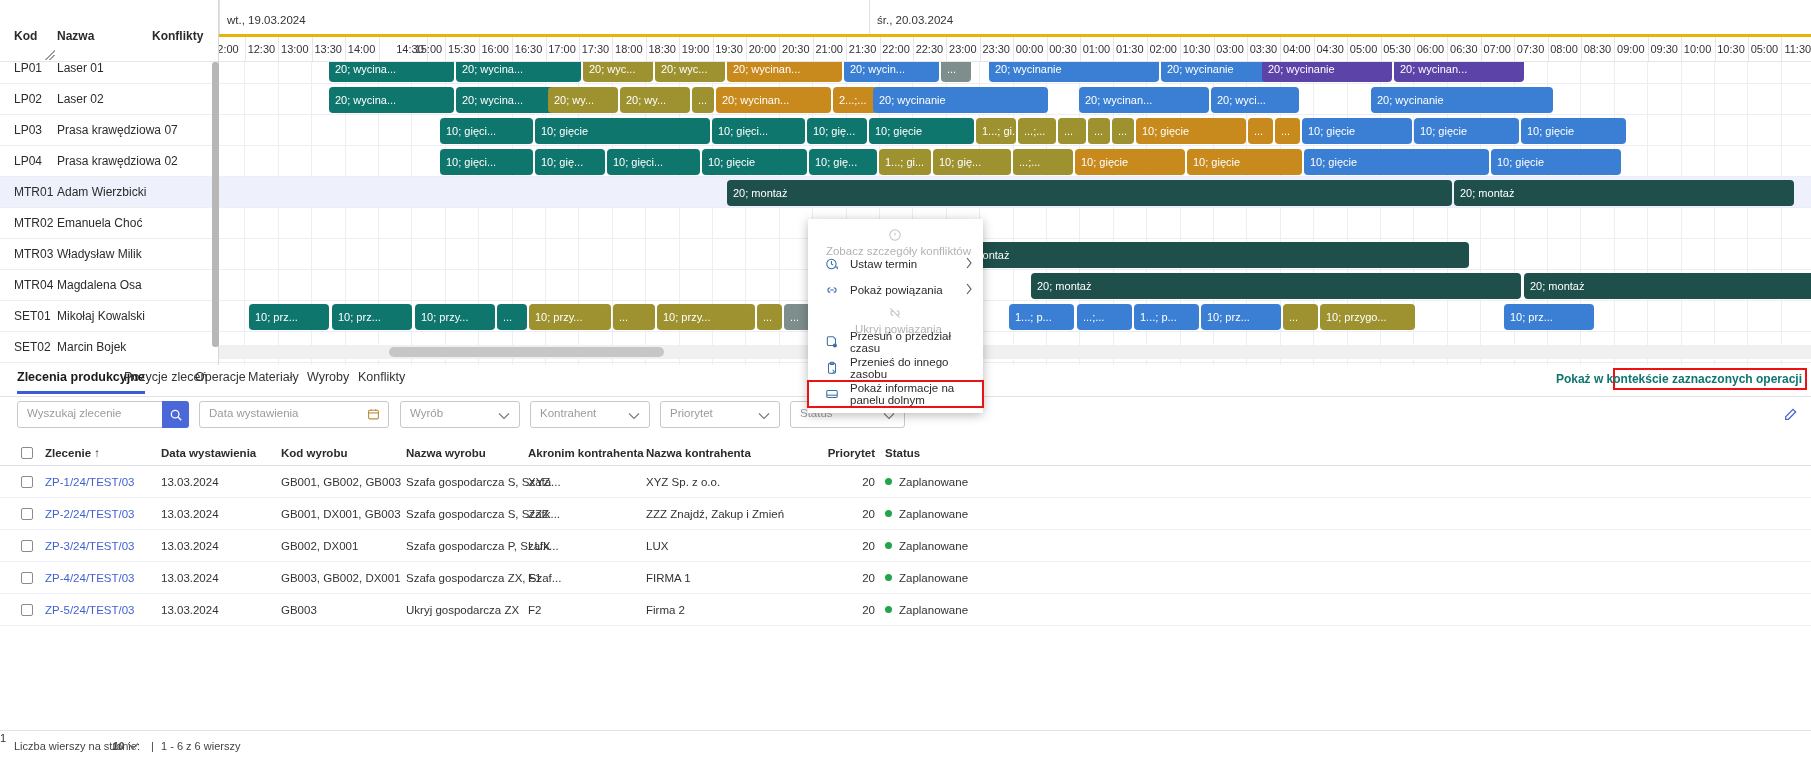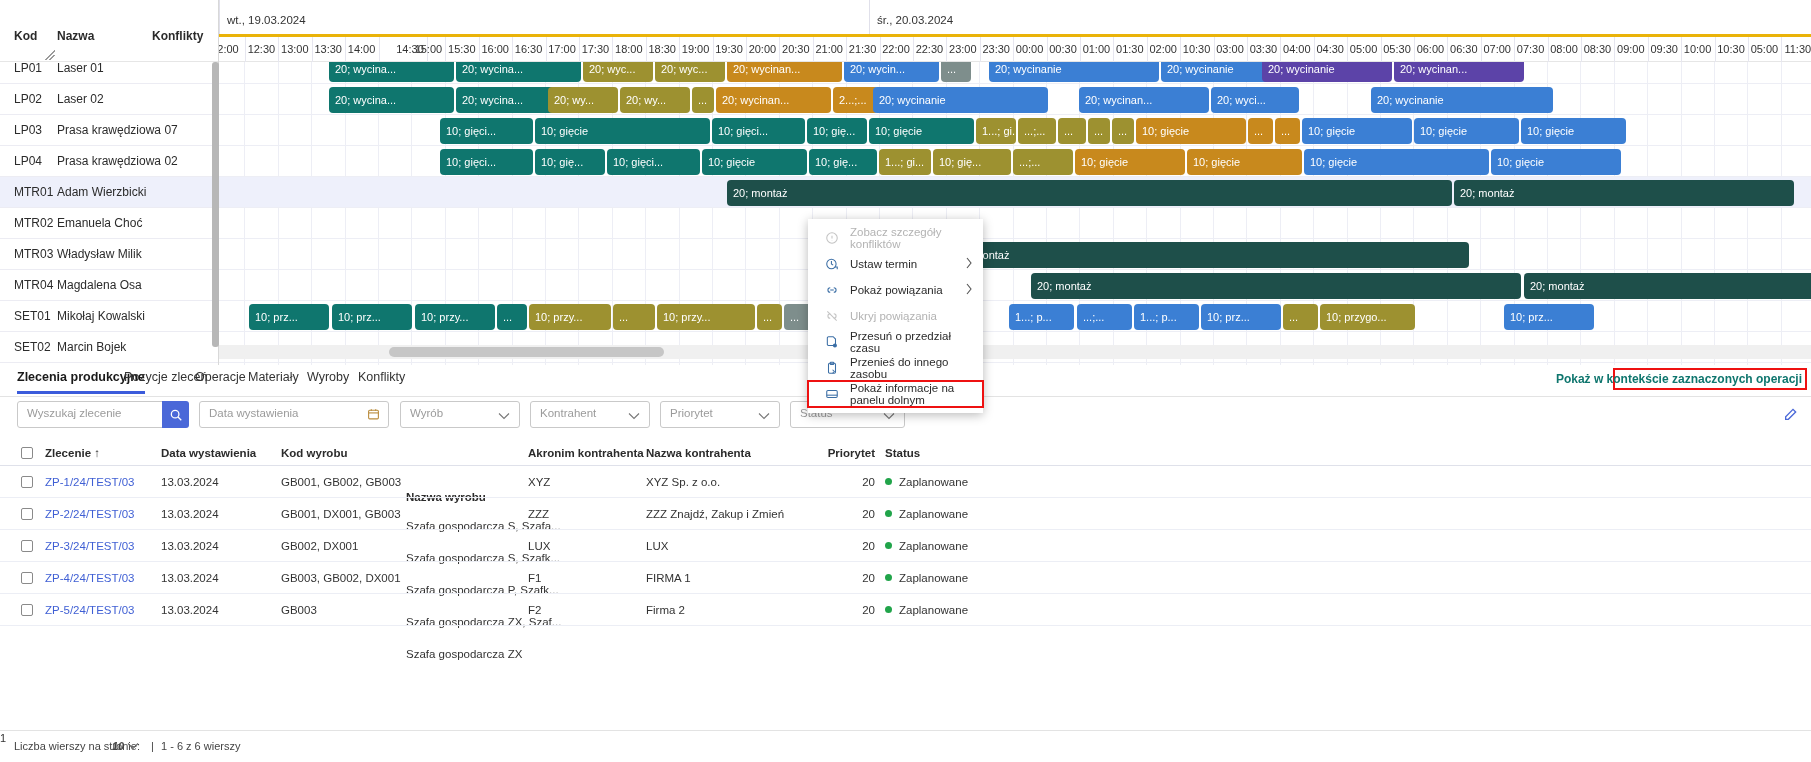--- a/index.html
+++ b/index.html
@@ -67,21 +67,21 @@
 
   
   #hscroll { position:absolute; left:219px; top:345px; right:0; height:14px; background:#f0f0f0; }
   #hscroll .thumb { position:absolute; top:2px; left:170px; width:275px; height:10px; background:#c6c6c6; border-radius:5px; }
 
   
   #ctx { position:absolute; left:808px; top:219px; width:175px; background:#fff;
          box-shadow:0 2px 10px rgba(0,0,0,.28); z-index:40; padding:6px 0; }
   .ctx-item { height:26px; display:flex; align-items:center; padding:0 8px 0 14px;
               font-size:11.5px; color:#2b2b2b; position:relative; }
-  .ctx-item.disabled { color:#b3b3b3; }
+  .ctx-item.disabled { color:#b3b3b3;flex-direction:column; }
   .ctx-item .ic { width:20px; height:16px; display:inline-flex; align-items:center; justify-content:center;
                   margin-right:8px; color:#3b6ea5; flex:0 0 20px; }
   .ctx-item.disabled .ic { color:#c3c3c3; }
   .ctx-item .chev { position:absolute; right:10px; font-size:11px; color:#555; }
   .ctx-item.hl { outline:2px solid #ee1111; outline-offset:-1px; }
 
   
   #tabs { position:absolute; left:0; top:366px; width:1811px; height:31px; border-bottom:1px solid #e3e3e3; background:#fff; }
   .tab { position:absolute; top:4px; font-size:12.5px; color:#333; padding-bottom:7px; }
   .tab.active { color:#1a1a1a; font-weight:bold; border-bottom:3px solid #3b5bdb; }
@@ -107,21 +107,21 @@
 
   
   #table { position:absolute; left:0; top:440px; width:1811px; height:285px; background:#fff; }
   .trow { position:absolute; left:0; right:0; height:32px; border-bottom:1px solid #eceef5; }
   .thead { height:26px; border-bottom:1px solid #dfe1ea; }
   .cell { position:absolute; top:0; height:100%; display:flex; align-items:center; font-size:11.5px; color:#333; white-space:nowrap; }
   .thead .cell { font-weight:bold; color:#2b2b2b; }
   .cb { position:absolute; left:21px; top:50%; transform:translateY(-50%); width:12px; height:12px;
         border:1px solid #8a8a8a; border-radius:2px; background:#fff; }
   .c-zlec { left:45px; } .c-data { left:161px; } .c-kodw { left:281px; }
-  .c-nazw { left:406px;margin-top:44px; } .c-akr { left:528px; } .c-nazk { left:646px; }
+  .c-nazw { left:406px; } .c-akr { left:528px; } .c-nazk { left:646px; }
   .c-pri  { left:840px; width:35px; justify-content:flex-end; }
   .c-sta  { left:885px; }
   .link { color:#3f5fd4; }
   .dot { width:7px; height:7px; border-radius:50%; background:#21a44a; margin-right:7px; display:inline-block; }
 
   
   #footer { position:absolute; left:0; bottom:0; width:1811px; height:32px; border-top:1px solid #e3e3e3; background:#fff; }
   #footer .txt { position:absolute; top:9px; font-size:11px; color:#444; }
   #f-label { left:14px; } #f-count { left:112px; font-weight:bold;font-style:italic;} #f-chev { left:127px; top:8px; color:#666; }
   #f-bar { left:151px; top:8px; color:#bbb; } #f-range { left:161px; }
@@ -596,21 +596,21 @@
       <span class="cell c-sta">
         <span class="dot"></span>
         <span>Zaplanowane</span>
       </span>
     </div>
     <div class="trow" style="top: 154px;">
       <span class="cb"></span>
       <span class="cell c-zlec link">ZP-5/24/TEST/03</span>
       <span class="cell c-data">13.03.2024</span>
       <span class="cell c-kodw">GB003</span>
-      <span class="cell c-nazw">Szafa gospodarcza ZX</span>
+      <span class="cell c-nazw">Ukryj gospodarcza ZX</span>
       <span class="cell c-akr">F2</span>
       <span class="cell c-nazk">Firma 2</span>
       <span class="cell c-pri">20</span>
       <span class="cell c-sta">
         <span class="dot"></span>
         <span>Zaplanowane</span>
       </span>
     </div>
   </div>
 

